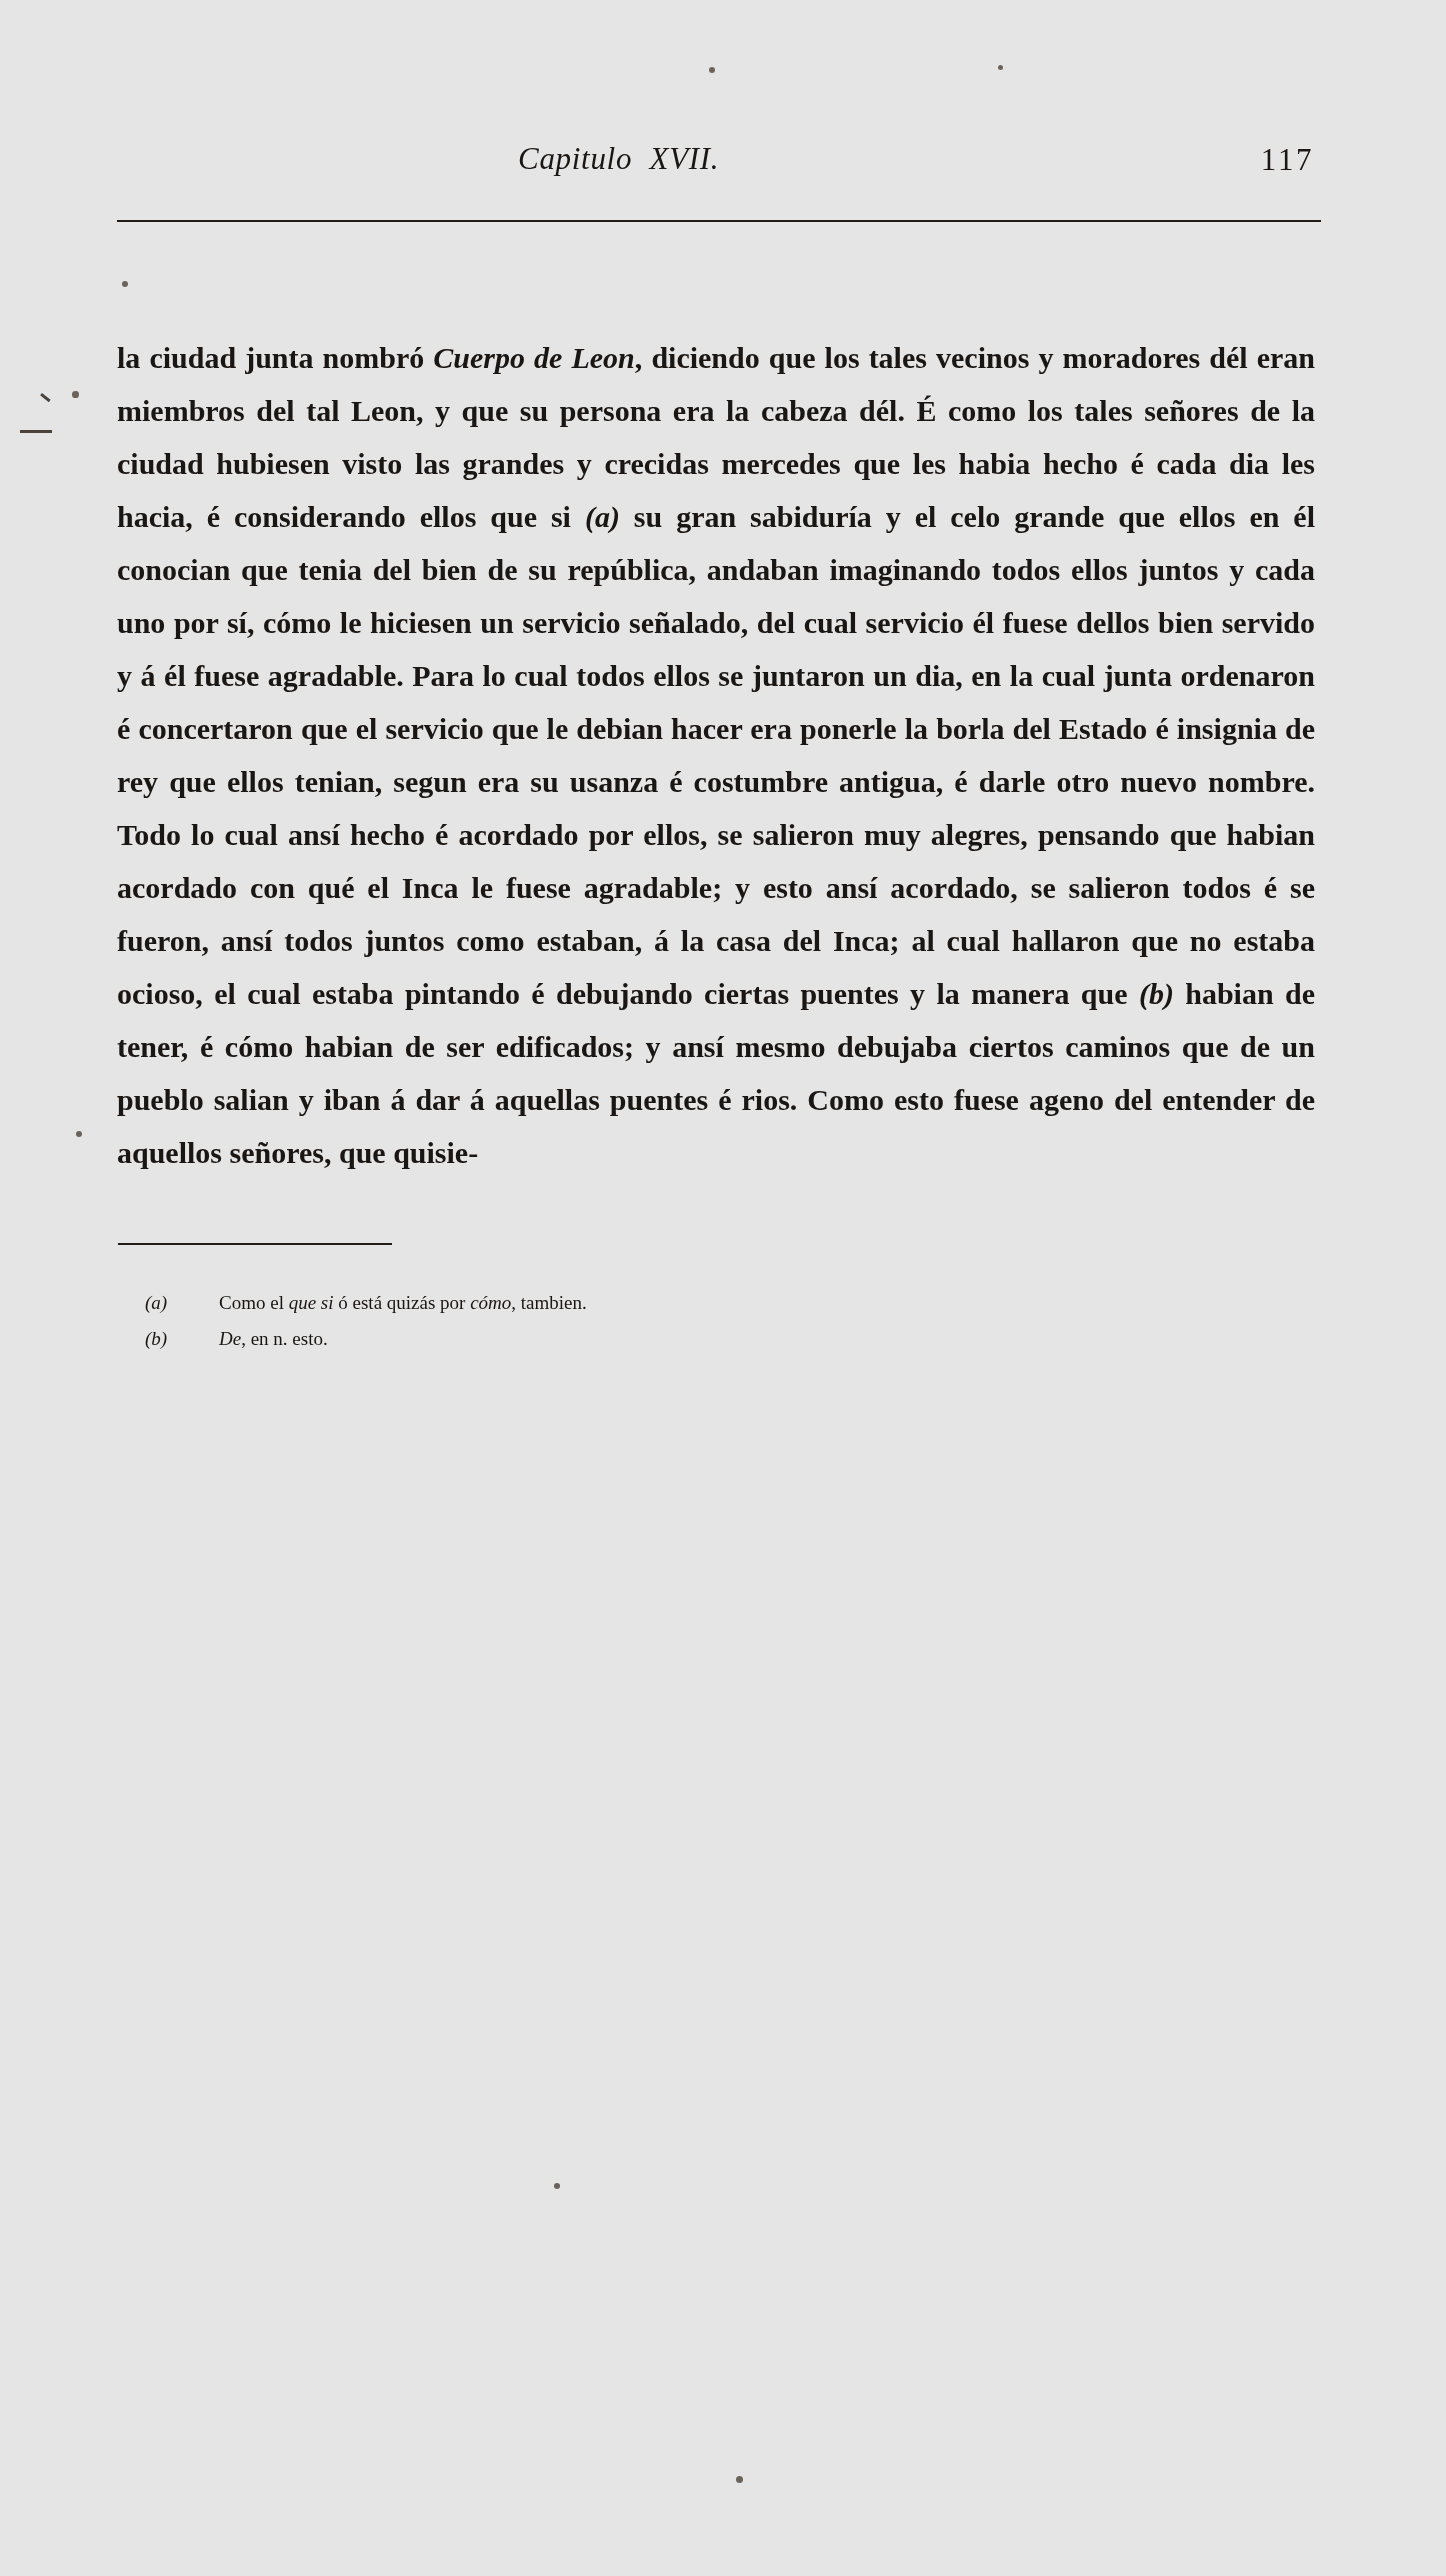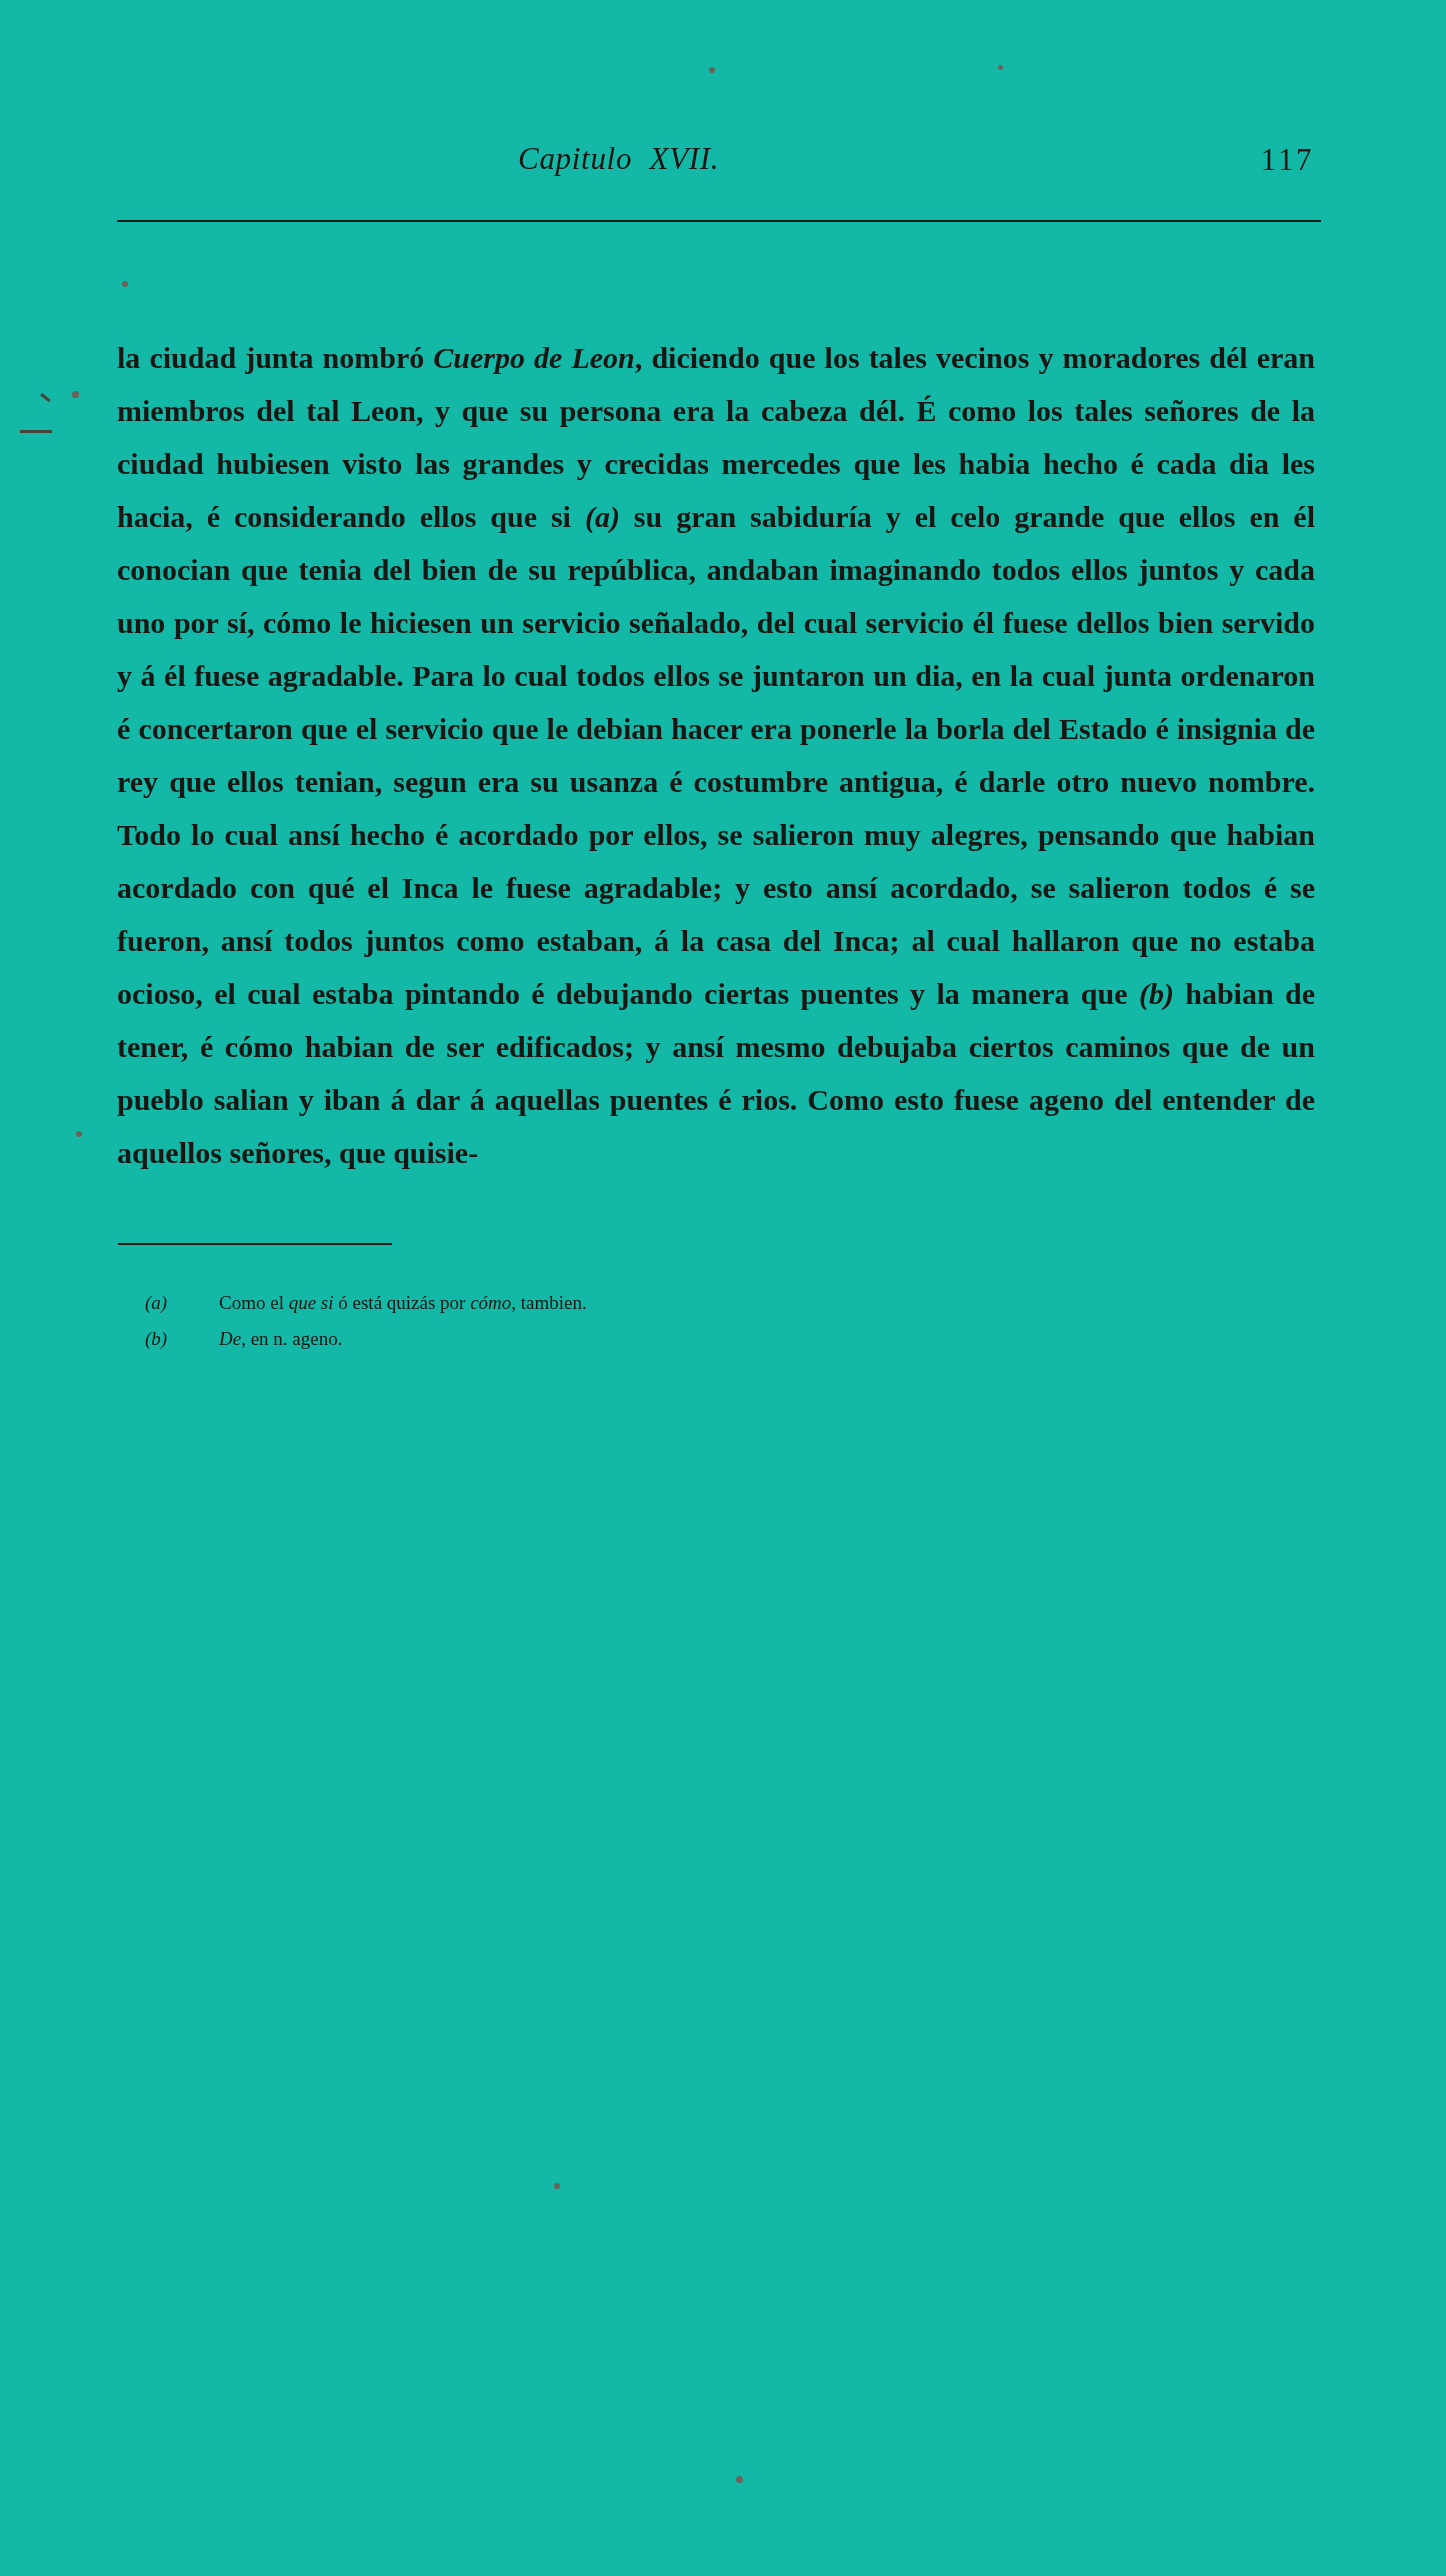--- a/index.html
+++ b/index.html
@@ -13,21 +13,21 @@
     font-family: "Liberation Serif", serif;
     color: #1a1613;
     position: relative;
     overflow: hidden;
   }
   .page {
     position: absolute;
     left: 0; top: 0;
     width: 1447px;
     height: 2576px;
-    background: #14b8a6;
+    background: #e5e5e5;
   }
   .page-inner {
     position: absolute;
     left: 117px;
     top: 141px;
     width: 1204px;
   }
   
   .header {
     position: relative;
@@ -138,19 +138,19 @@
       <p>la ciudad junta nombró <i>Cuerpo de Leon</i>, diciendo que los tales vecinos y moradores dél eran miembros del tal Leon, y que su persona era la cabeza dél. É como los tales señores de la ciudad hubiesen visto las grandes y crecidas mercedes que les habia hecho é cada dia les hacia, é considerando ellos que si <i>(a)</i> su gran sabiduría y el celo grande que ellos en él conocian que tenia del bien de su república, andaban imaginando todos ellos juntos y cada uno por sí, cómo le hiciesen un servicio señalado, del cual servicio él fuese dellos bien servido y á él fuese agradable. Para lo cual todos ellos se juntaron un dia, en la cual junta ordenaron é concertaron que el servicio que le debian hacer era ponerle la borla del Estado é insignia de rey que ellos tenian, segun era su usanza é costumbre antigua, é darle otro nuevo nombre. Todo lo cual ansí hecho é acordado por ellos, se salieron muy alegres, pensando que habian acordado con qué el Inca le fuese agradable; y esto ansí acordado, se salieron todos é se fueron, ansí todos juntos como estaban, á la casa del Inca; al cual hallaron que no estaba ocioso, el cual estaba pintando é debujando ciertas puentes y la manera que <i>(b)</i> habian de tener, é cómo habian de ser edificados; y ansí mesmo debujaba ciertos caminos que de un pueblo salian y iban á dar á aquellas puentes é rios. Como esto fuese ageno del entender de aquellos señores, que quisie-</p>
     </div>
 
     <div class="fn-rule"></div>
 
     <div class="footnotes">
       <div class="fn-row">
         <span class="fn-mark">(a)</span><span class="fn-text"><span>Como el </span><i>que si</i><span> ó está quizás por </span><i>cómo</i><span>, tambien.</span></span>
       </div>
       <div class="fn-row">
-        <span class="fn-mark">(b)</span><span class="fn-text"><span></span><i>De</i><span>, en n. ageno.</span><i></i><span></span></span>
+        <span class="fn-mark">(b)</span><span class="fn-text"><span></span><i>De</i><span>, en n. esto.</span><i></i><span></span></span>
       </div>
     </div>
 
   </div>
 </div>
 
 
 </body></html>

